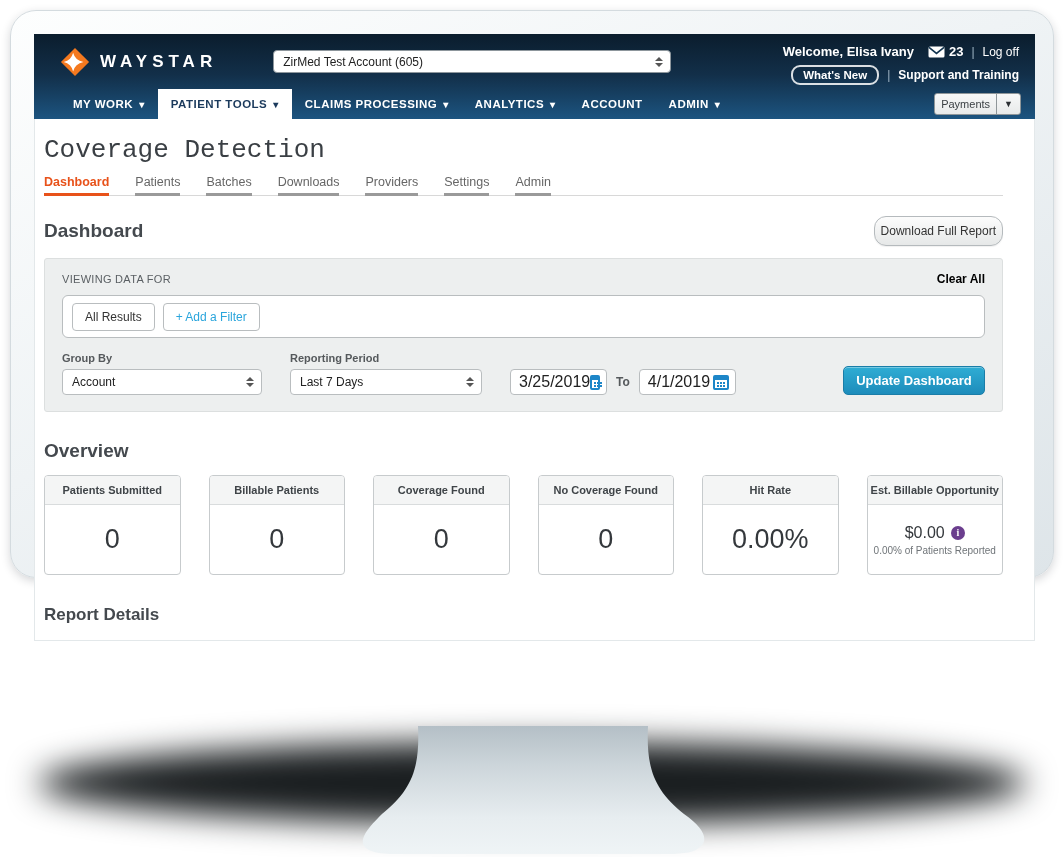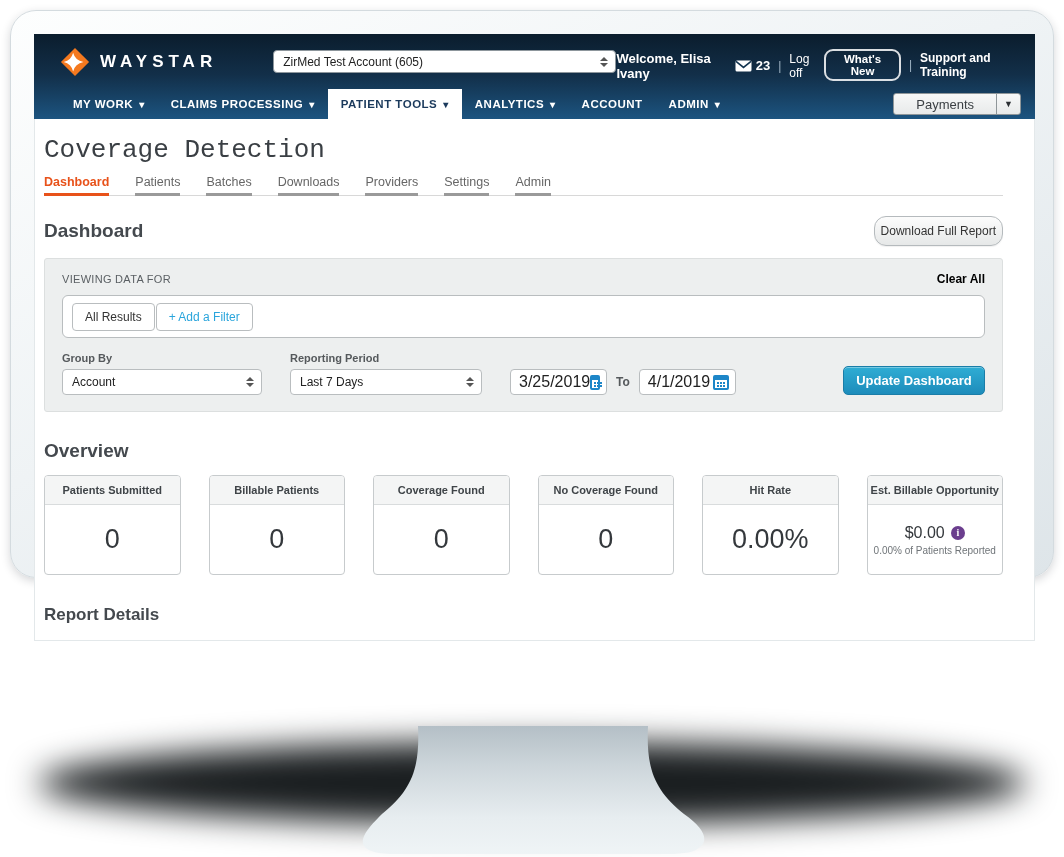--- a/index.html
+++ b/index.html
@@ -23,40 +23,40 @@
   .logo { display:flex; align-items:center; gap:10px; }
   .logo-text { color:#fff; font-size:17px; font-weight:700; letter-spacing:5px; }
   .account-select { margin-left:56px; width:398px; height:23px; background:#fff; border:1px solid #8d969c;
                     border-radius:4px; display:flex; align-items:center; padding:0 6px 0 9px;
                     font-size:12px; color:#222; cursor:pointer; }
   .account-select .grow { flex:1; }
   .stepper { width:11px; display:flex; flex-direction:column; align-items:center; gap:2px; }
   .stepper i { display:block; width:0; height:0; border-left:4px solid transparent; border-right:4px solid transparent; }
   .stepper i.up { border-bottom:4px solid #555; }
   .stepper i.dn { border-top:4px solid #555; }
-  .hdr-right { margin-left:auto; display:flex; align-items:flex-end; gap:6px; padding-top:6px; }
+  .hdr-right { margin-left:auto; display:flex; flex-direction:column; align-items:flex-end; gap:6px; padding-top:6px; }
   .hdr-line { display:flex; align-items:center; gap:8px; color:#fff; }
   .welcome { font-size:13px; font-weight:700; }
   .mail { display:flex; align-items:center; gap:4px; margin-left:6px; }
   .mail-count { font-size:13px; font-weight:700; }
   .pipe { color:#9fb4c4; font-size:12px; }
   .logoff, .support { font-size:12px; color:#fff; text-decoration:none; }
   .support { font-weight:700; }
   .whats-new { font-size:11.5px; font-weight:700; color:#fff; border:2px solid rgba(255,255,255,0.85);
                border-radius:9px; padding:2px 10px; background:transparent; cursor:pointer; }
   .topbar-row2 { display:flex; align-items:stretch; height:30px; padding-left:26px; }
   .nav-item { display:flex; align-items:center; gap:6px; padding:0 13px; color:#fff; font-size:11.5px;
               font-weight:700; letter-spacing:0.5px; text-decoration:none; }
   .nav-item.active { background:#ffffff; color:#1b3a5c; }
   .caret { display:inline-block; }
   .caret::after { content:"▾"; font-size:10px; line-height:1; }
   .payments-dd { margin-left:auto; margin-right:14px; align-self:center; display:flex; align-items:stretch;
                  height:22px; background:linear-gradient(#f7f8f8,#e8eaea); border:1px solid #8f9699;
                  border-radius:3px; cursor:pointer; }
-  .payments-label { display:flex; align-items:center; padding:0 22px; font-size:13px; color:#3a3f43; }
+  .payments-label { display:flex; align-items:center; padding:0 6px; font-size:11px; color:#3a3f43; }
   .payments-caret { display:flex; align-items:center; padding:0 7px; border-left:1px solid #8f9699; color:#2b2f33; }
   .payments-caret::after { content:"▼"; font-size:9px; }
 
   
   .main { padding:12px 32px 0 10px; }
   .page-title { font-size:26px; font-weight:500; color:#3a3f44; margin:4px 0 10px;font-family:Liberation Mono, monospace; }
   .tabs { display:flex; gap:26px; border-bottom:1px solid #d8d8d8; padding-bottom:0; }
   .tab { font-size:12.5px; color:#666; text-decoration:none; padding-bottom:4px;
          border-bottom:3px solid #9a9a9a; margin-bottom:-1px; }
   .tab.active { color:#e8521a; font-weight:700; border-bottom-color:#e8521a; }
@@ -66,21 +66,21 @@
               border:1px solid #b5babd; border-radius:12px; padding:7px 6px; cursor:pointer;
               box-shadow:0 1px 1px rgba(0,0,0,0.06);margin-left:27px; }
 
   
   .filter-panel { margin-top:12px; background:#edefef; border:1px solid #dcdfdf; border-radius:3px;
                   padding:13px 17px 16px; }
   .fp-row1 { display:flex; align-items:center; justify-content:space-between; }
   .fp-label { font-size:11px; color:#5a5f63; letter-spacing:0.3px; }
   .clear-all { font-size:12px; font-weight:700; color:#000000; text-decoration:none; }
   .filter-box { margin-top:9px; background:#fff; border:1px solid #b9bdbf; border-radius:6px;
-                height:43px; display:flex; align-items:center; gap:1px; padding:0 9px; }
+                height:43px; display:flex; align-items:center; gap:8px; padding:0 9px; }
   .chip { font-size:12px; background:#fff; border:1px solid #b9bdbf; border-radius:4px;
           padding:6px 12px; color:#333; cursor:pointer; }
   .chip.blue { color:#2aa5dc; }
   .fp-controls { display:flex; align-items:flex-end; margin-top:14px; }
   .ctl-label { font-size:11px; font-weight:700; color:#55595c; margin-bottom:5px; }
   .selectbox { height:26px; background:#fff; border:1px solid #b9bdbf; border-radius:4px;
                display:flex; align-items:center; padding:0 6px 0 9px; font-size:12px; color:#222; cursor:pointer; }
   .sel-group { margin-right:28px; }
   .sel-gb .selectbox { width:200px; }
   .sel-rp .selectbox { width:192px; }
@@ -172,26 +172,26 @@
               <a class="support" href="#">Support and Training</a>
             </div>
           </div>
         </div>
 
         <nav class="topbar-row2">
           <a href="#" class="nav-item">
             <span>MY WORK</span>
             <span class="caret"></span>
           </a>
-          <a href="#" class="nav-item">
-            <span>CLAIMS PROCESSING</span>
-            <span class="caret"></span>
-          </a>
           <a href="#" class="nav-item active">
             <span>PATIENT TOOLS</span>
+            <span class="caret"></span>
+          </a>
+          <a href="#" class="nav-item">
+            <span>CLAIMS PROCESSING</span>
             <span class="caret"></span>
           </a>
           <a href="#" class="nav-item">
             <span>ANALYTICS</span>
             <span class="caret"></span>
           </a>
           <a href="#" class="nav-item">
             <span>ACCOUNT</span>
           </a>
           <a href="#" class="nav-item">

